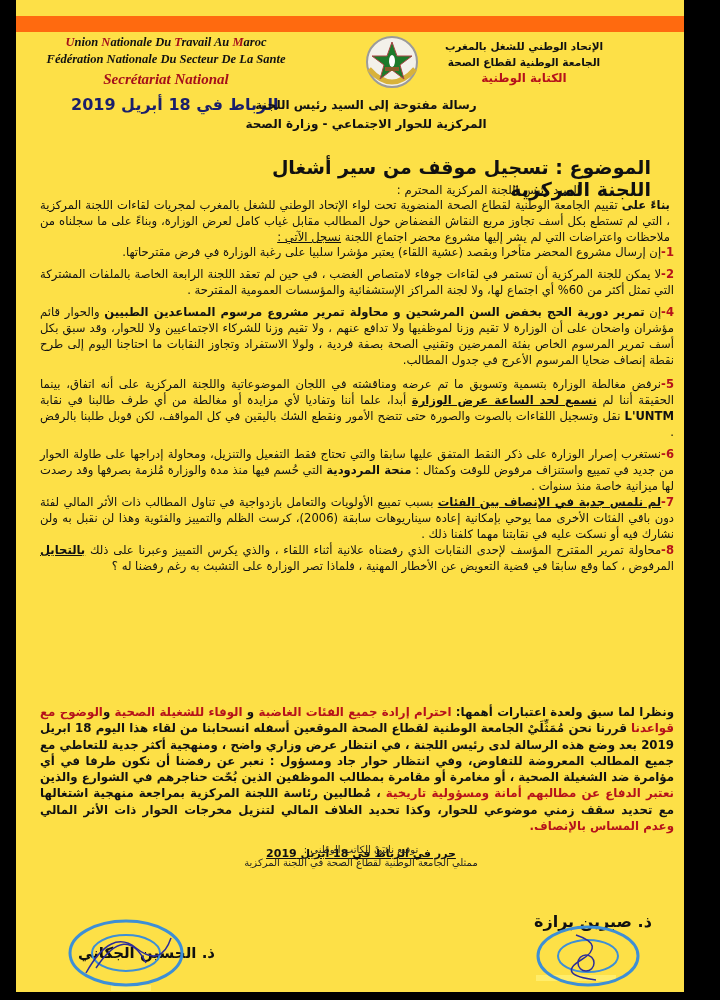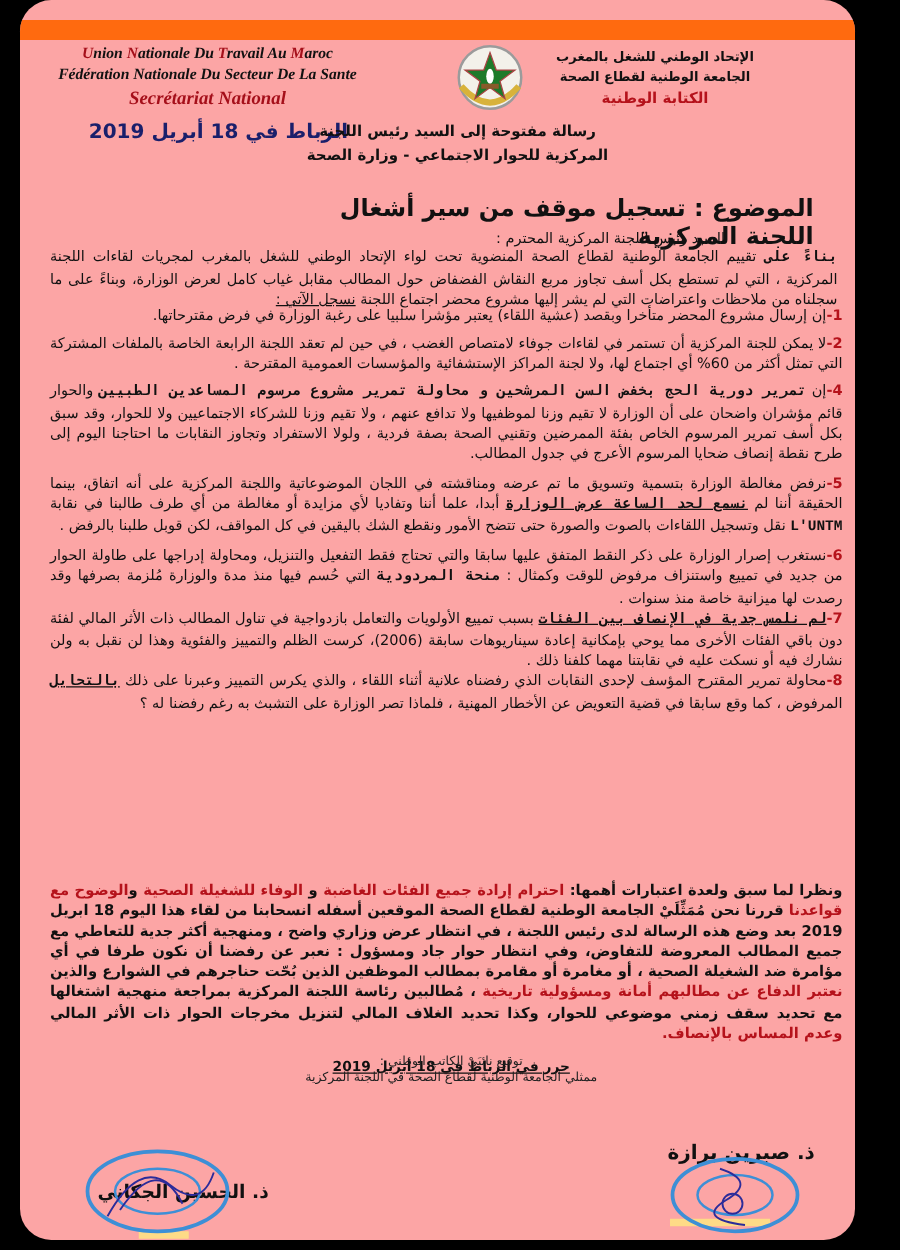--- a/index.html
+++ b/index.html
@@ -1,34 +1,34 @@
 <!DOCTYPE html>
 <html><head>
 <meta charset="utf-8">
 <style>
   html, body { margin:0; padding:0; }
   body { width:720px; height:1000px; background:#000; position:relative; overflow:hidden; font-family:"DejaVu Sans", sans-serif; }
-  .page { position:absolute; left:16px; top:0; width:668px; height:992px; background:#fca5a5; overflow:hidden;border-radius:25px; }
+  .page { position:absolute; left:16px; top:0; width:668px; height:992px; background:#fde047; overflow:hidden; }
   .topband { position:absolute; left:0; top:16px; width:668px; height:16px; background:#ff6a0f; }
   .fr-header { position:absolute; left:20px; top:34px; width:260px; text-align:center; font-family:"Liberation Serif", serif; font-style:italic; color:#111; }
   .fr-header .l1 { font-size:12.5px; font-weight:bold; line-height:17px; }
   .fr-header .l1 .cap { color:#a50f1a; }
   .fr-header .l2 { font-size:12.5px; font-weight:bold; line-height:17px; }
   .fr-header .l3 { font-size:15px; font-weight:bold; color:#a50f1a; line-height:22px; }
   .ar-header { position:absolute; right:60px; top:38px; width:200px; text-align:center; direction:rtl; font-weight:bold; font-size:10.5px; line-height:16px; color:#111; }
   .ar-header .red { color:#b5121b; font-size:12px; }
   .logo { position:absolute; left:345px; top:35px; width:62px; height:56px; }
   .date-top { position:absolute; left:55px; top:95px; direction:rtl; font-weight:bold; font-size:16px; color:#1a1f6b; }
   .open-letter { position:absolute; left:200px; top:96px; width:300px; text-align:center; direction:rtl; font-weight:bold; font-size:12px; line-height:19px; color:#111; }
   .subject { position:absolute; left:205px; top:156px; width:430px; direction:rtl; text-align:right; font-weight:bold; font-size:19px; color:#111; }
   .body { position:absolute; left:24px; width:630px; direction:rtl; text-align:justify; font-size:11.6px; line-height:16px; color:#111; }
   .salutation { top:182px; text-align:right; padding-right:90px; width:540px; }
   .intro { top:197px; }
   .u { text-decoration:underline; }
-  .b { font-weight:bold;font-family:Liberation Mono, monospace; }
+  .b { font-weight:bold; }
   .num { color:#b5121b; font-weight:bold; }
   .items { position:absolute; left:24px; width:634px; direction:rtl; font-size:11.6px; line-height:16px; color:#111; }
   .item { text-align:justify; padding-right:0; }
   .red { color:#b5121b; }
   .concl { position:absolute; left:24px; top:704px; width:634px; direction:rtl; text-align:justify; font-weight:bold; font-size:11.8px; line-height:16.3px; color:#111; }
   .signed-date { position:absolute; left:200px; top:847px; width:290px; text-align:center; direction:rtl; font-weight:bold; font-size:11px; text-decoration:underline; color:#111; }
   .sig-title { position:absolute; left:160px; top:843px; width:370px; text-align:center; direction:rtl; font-size:10px; line-height:13px; color:#222; }
   .sig-name { position:absolute; direction:rtl; font-weight:bold; font-size:16px; color:#111; }
   .stamp { position:absolute; }
   .hl { position:absolute; background:#fff27a; opacity:0.7; }

